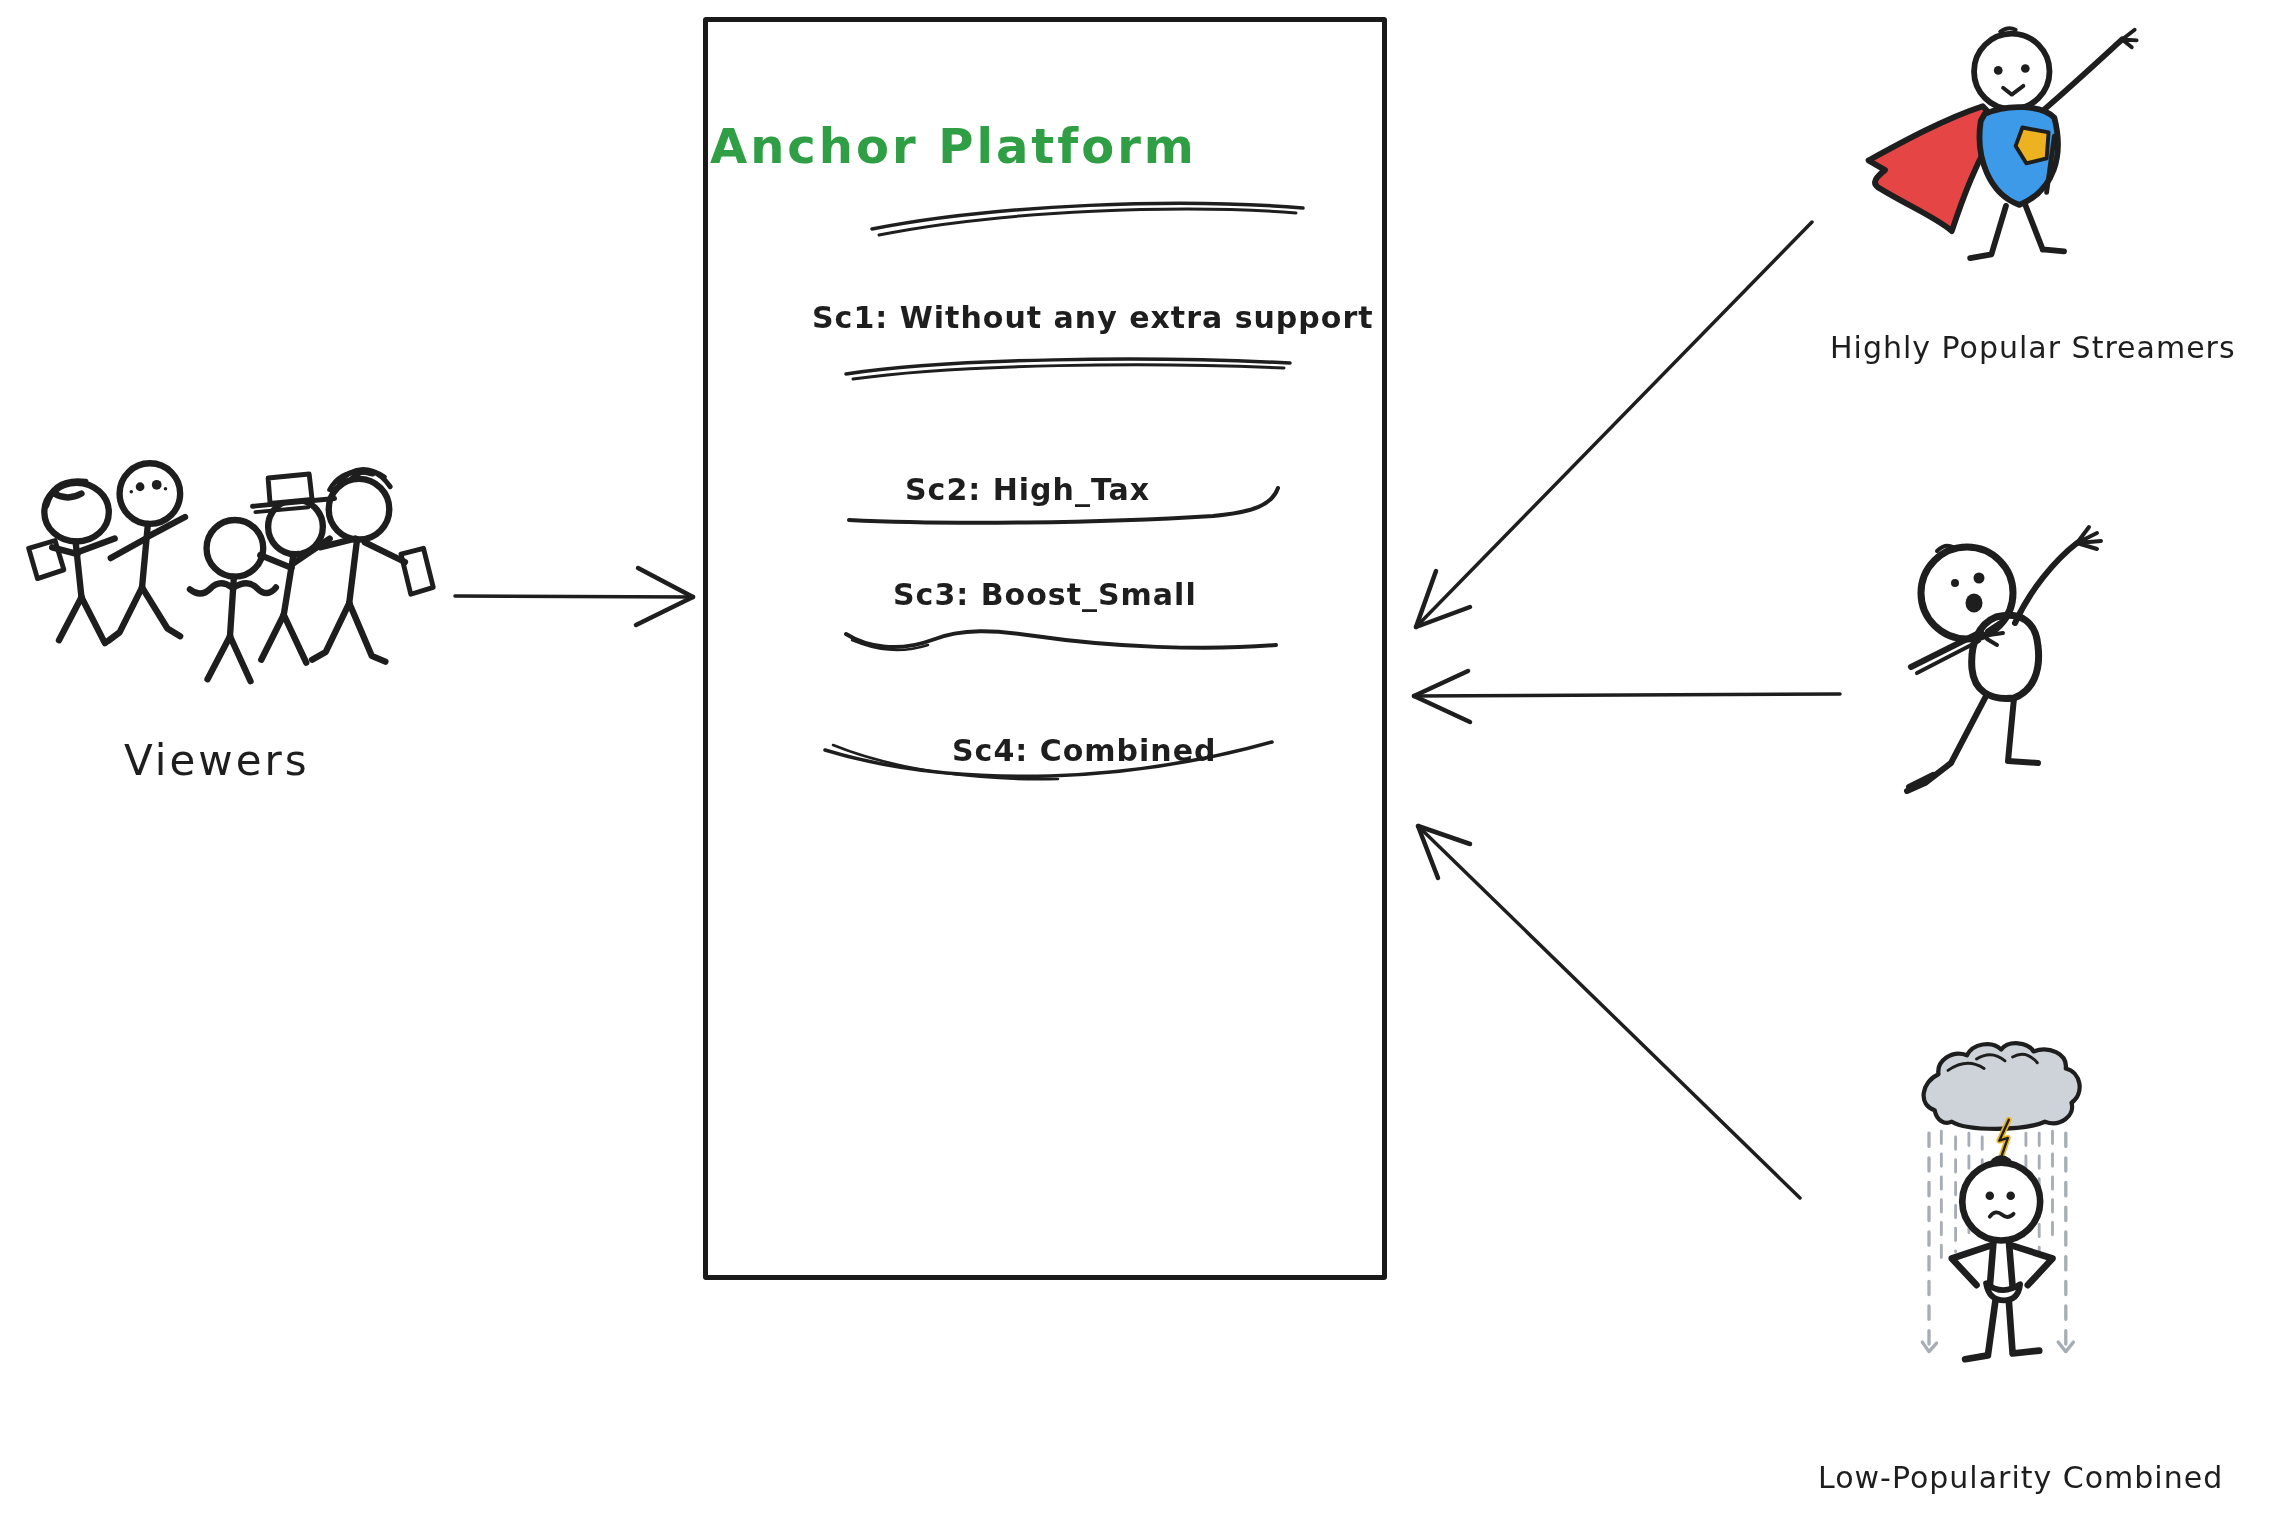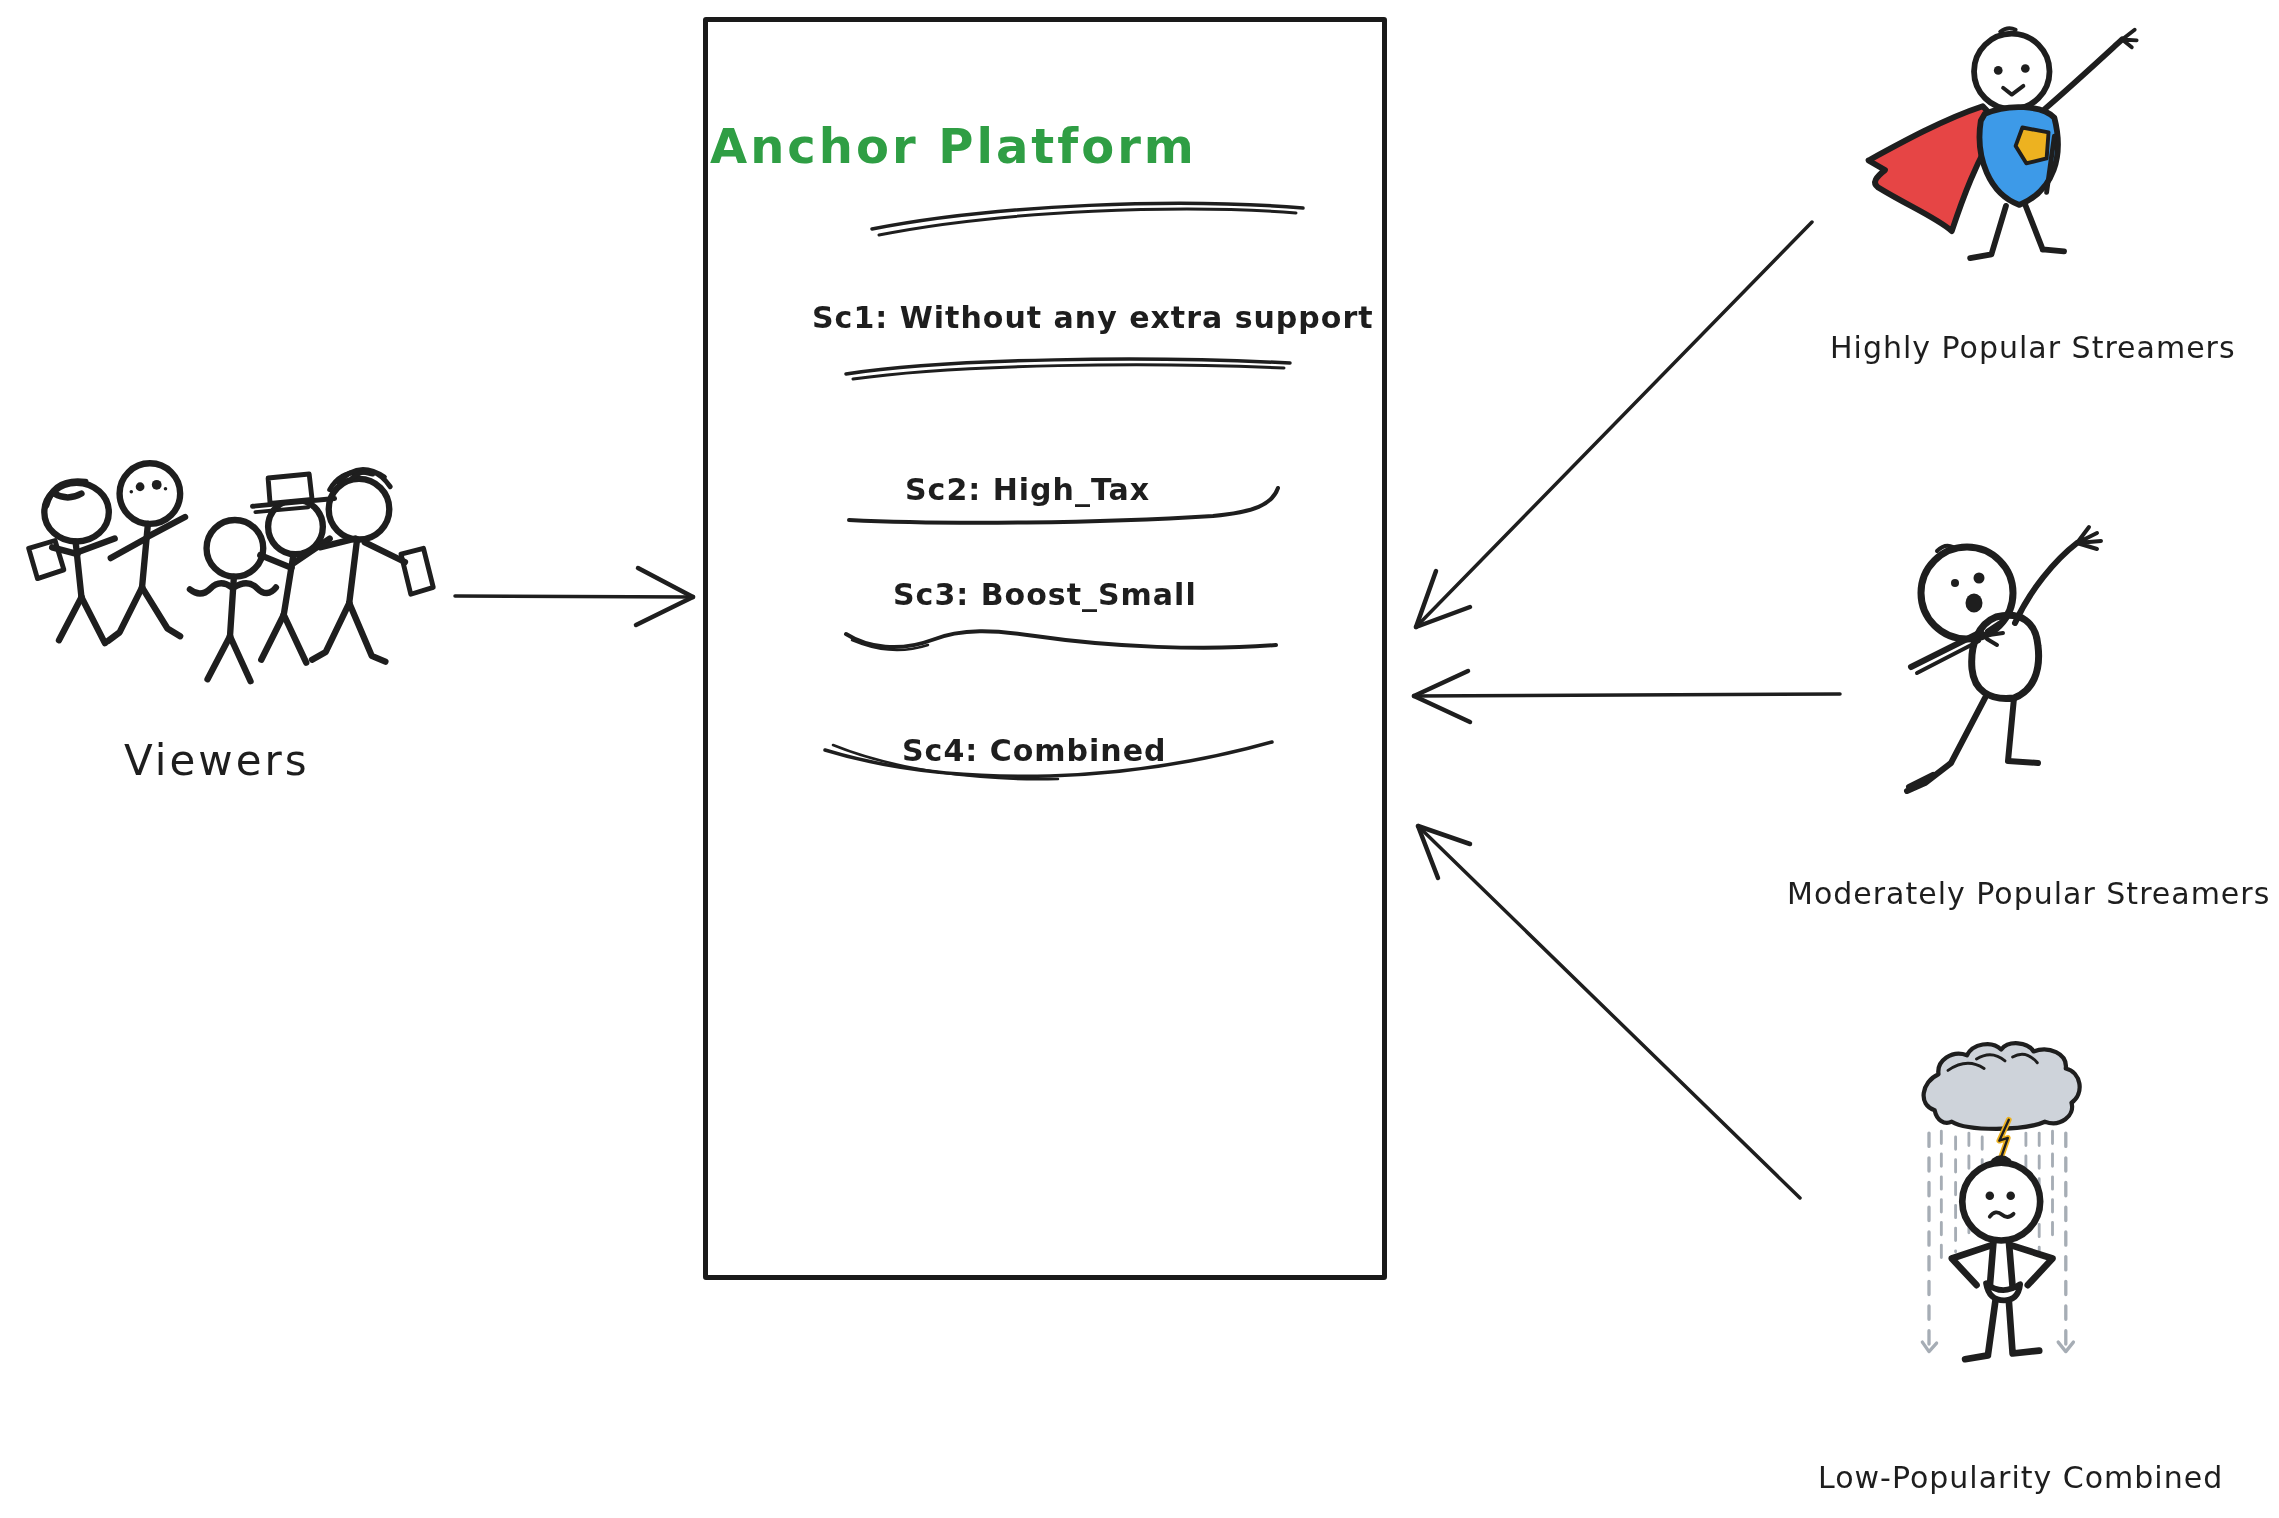--- a/index.html
+++ b/index.html
@@ -22,21 +22,21 @@
   <div class="abs platform-box" style="left:703px;top:17px;width:684px;height:1263px;"></div>
 
   <div class="abs hand title" style="left:710px;top:118px;width:670px;">Anchor Platform</div>
 
   <div class="abs hand scenario" style="left:812px;top:300px;">Sc1: Without any extra support</div>
 
   <div class="abs hand scenario" style="left:905px;top:472px;">Sc2: High_Tax</div>
 
   <div class="abs hand scenario" style="left:893px;top:577px;">Sc3: Boost_Small</div>
 
-  <div class="abs hand scenario" style="left:902px;top:733px;">Sc4: Combined</div>
+  <div class="abs hand scenario" style="left:952px;top:733px;">Sc4: Combined</div>
 
   <svg class="abs" style="left:0;top:0;" width="2279" height="1518" viewBox="0 0 2279 1518">
     <g stroke="#1e1e1e" fill="none" stroke-linecap="round" stroke-linejoin="round">
 
       <g>
         <path stroke-width="3.5" d="M872,229 C1000,204 1180,198 1303,208"></path>
         <path stroke-width="3" d="M879,235 C1005,210 1185,204 1296,213"></path>
       </g>
 
       <g>
@@ -191,21 +191,20 @@
 
       <path d="M36,162 L106,127" stroke-width="6"></path>
       <path d="M42,168 L104,136" stroke-width="4"></path>
       <path d="M112,126 l12,-8 M114,130 l14,-2 M112,134 l10,6" stroke-width="4"></path>
 
       <path d="M110,193 L76,258 L50,278 M50,278 l-18,8 M58,270 l-24,12" stroke-width="6"></path>
       <path d="M139,193 L133,256 M133,256 l30,2" stroke-width="6"></path>
     </g>
   </svg>
 
-  <div class="abs hand streamlabel" style="left:1787px;top:876px;">Moderately Popular Streamers</div>
 
   <svg class="abs" style="left:1910px;top:1038px;" width="190" height="346" viewBox="0 0 200 364">
     <g stroke-linecap="round" stroke-linejoin="round" fill="none">
 
       <g stroke="#a6adb5" stroke-width="3" stroke-dasharray="13 11">
         <path d="M33,98 V240"></path>
         <path d="M48,104 V225"></path>
         <path d="M62,100 V205"></path>
         <path d="M76,104 V175"></path>
         <path d="M122,100 V200"></path>

